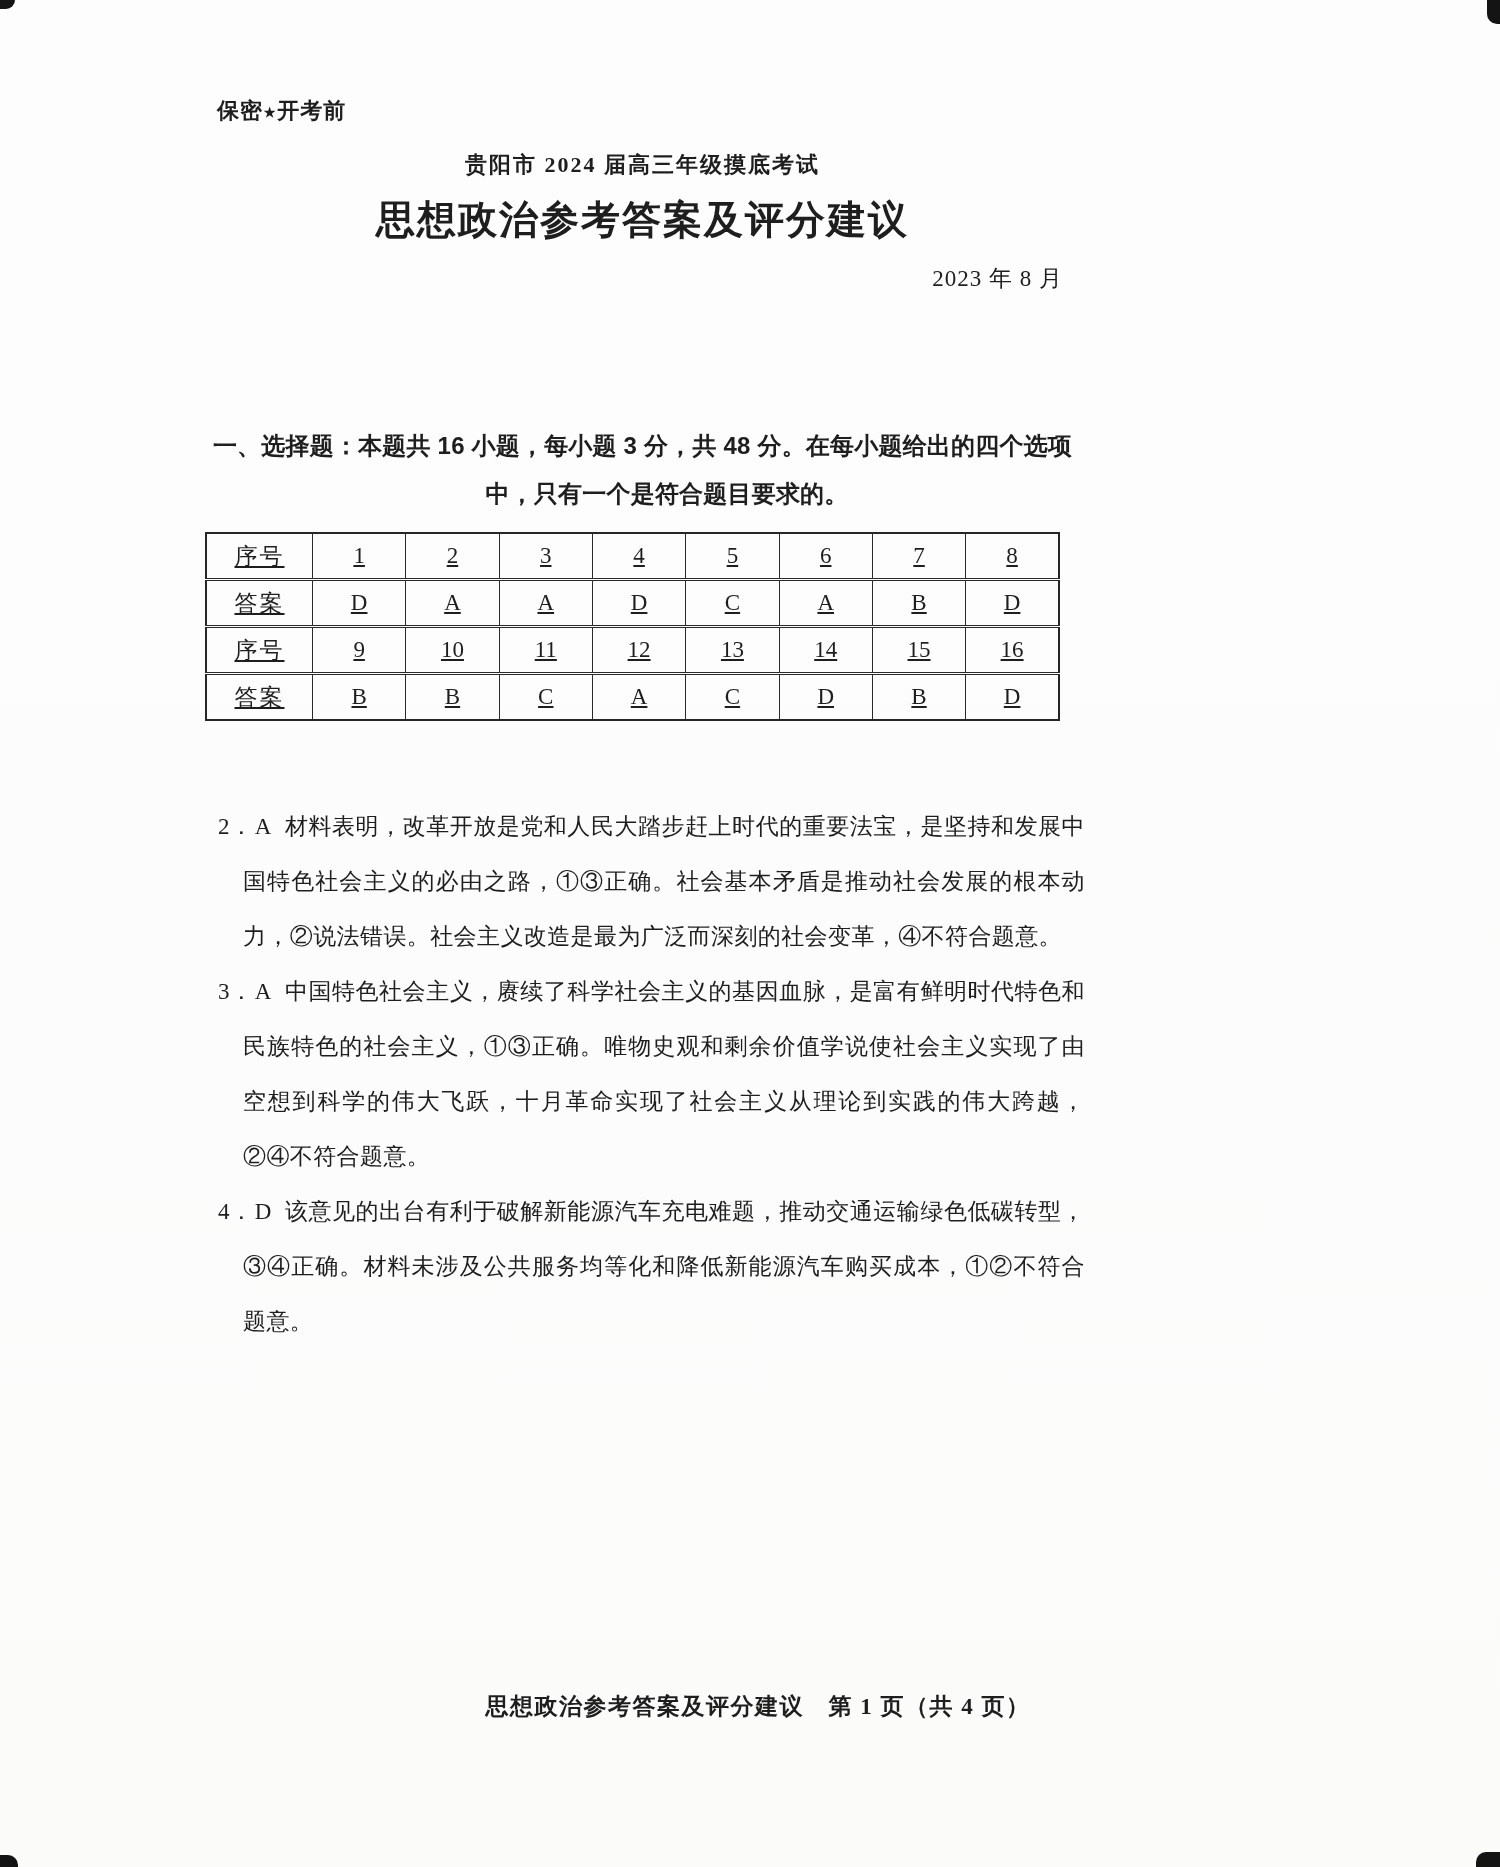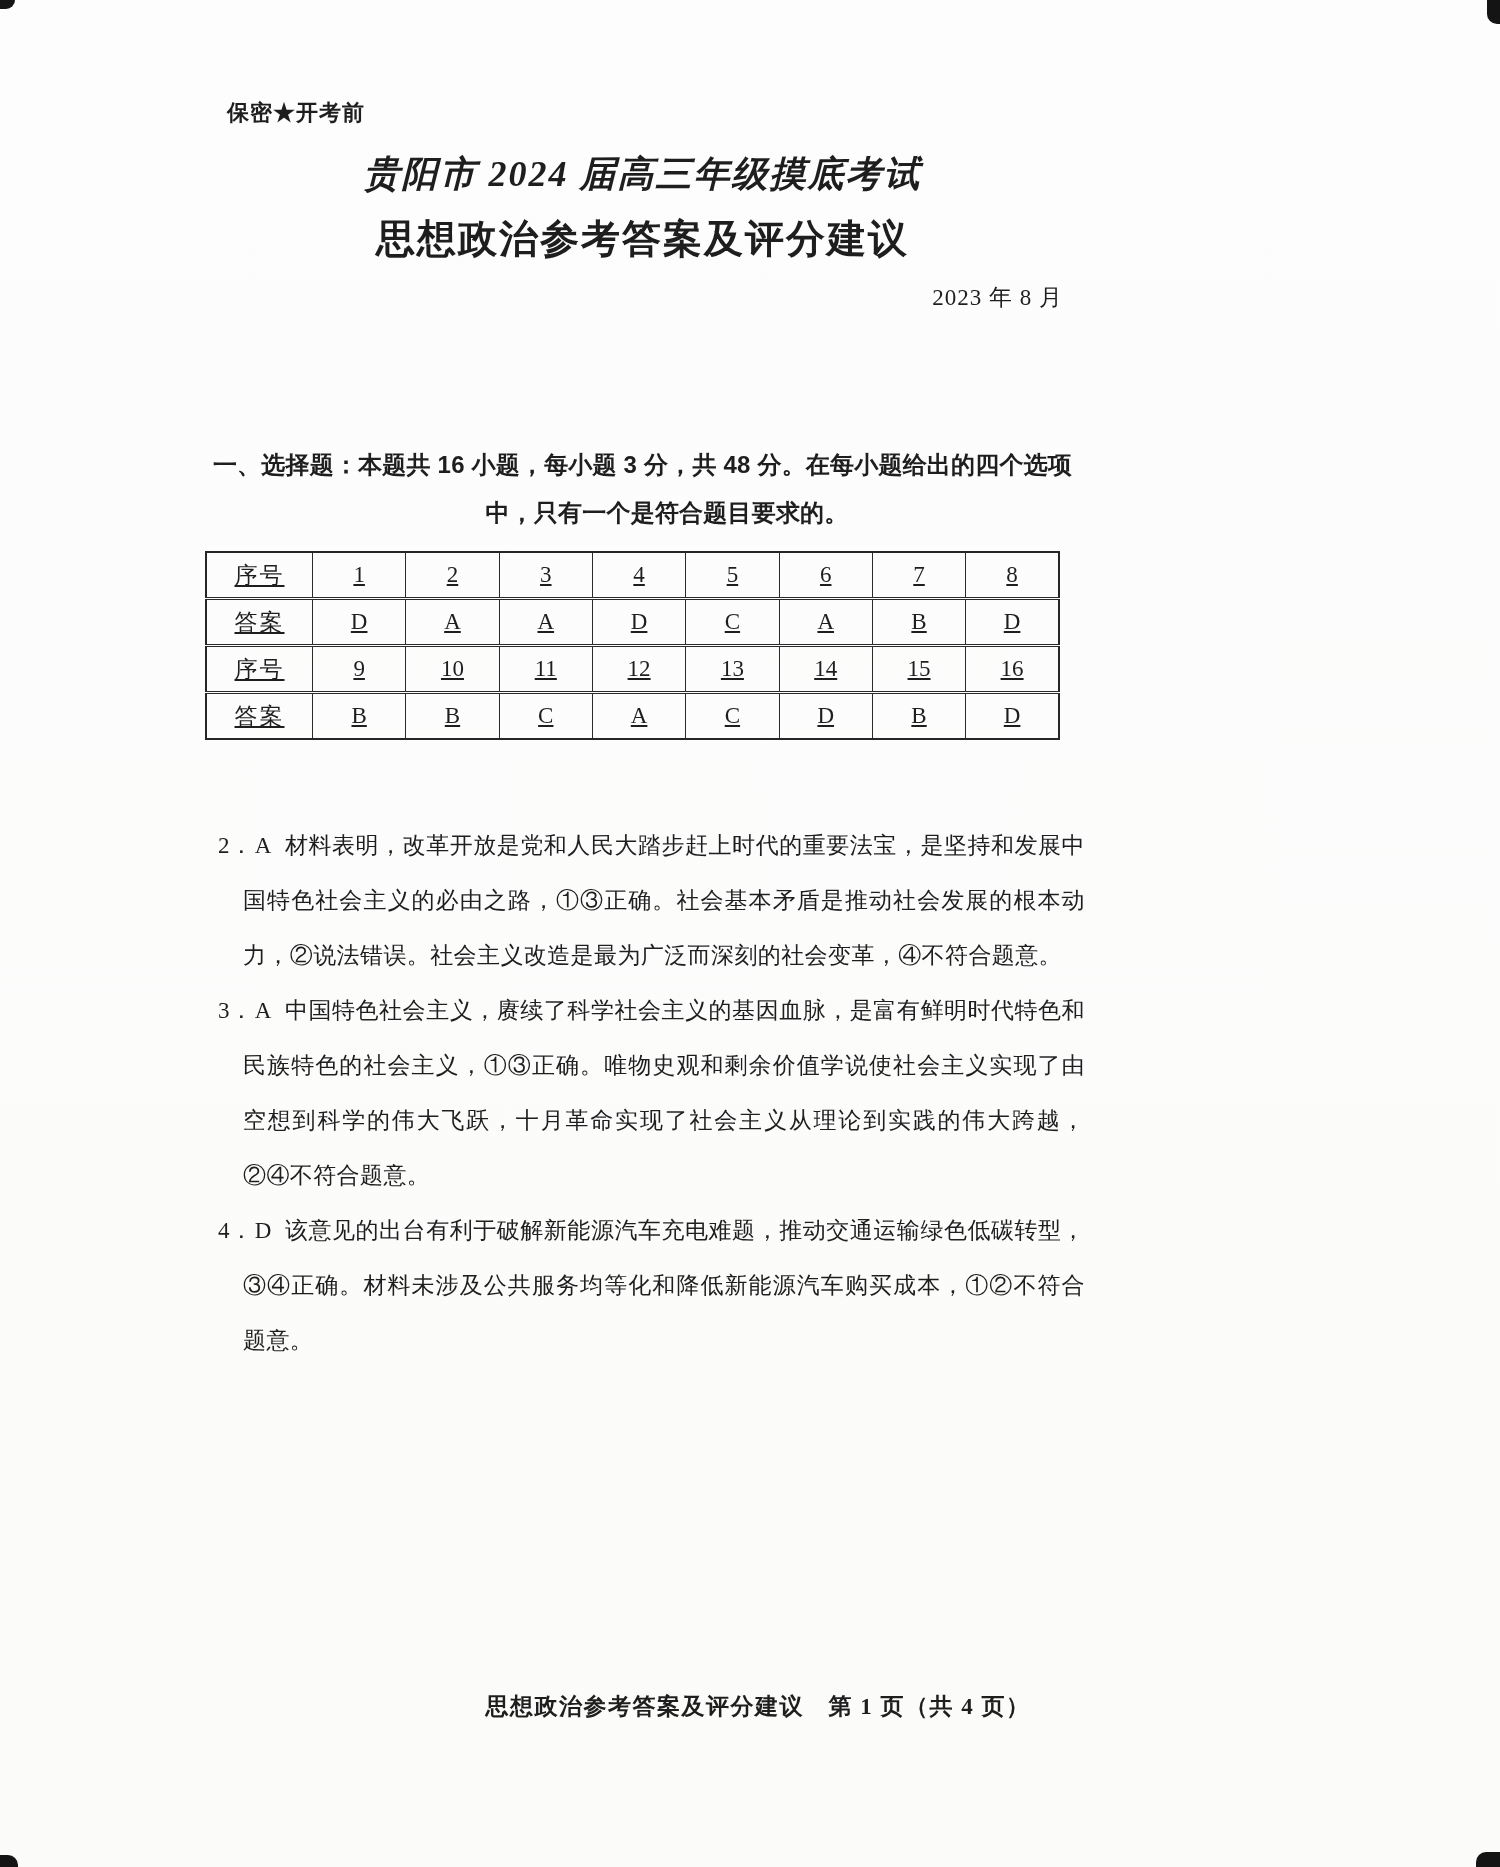--- a/index.html
+++ b/index.html
@@ -9,34 +9,33 @@
     height: 1867px;
     background: linear-gradient(180deg, #fdfdfd 0%, #fbfbfa 100%);
     font-family: "Liberation Serif", "DejaVu Serif", serif;
     color: #1e1e1e;
     overflow: hidden;
   }
   .content {
     padding: 100px 415px 0 200px; 
   }
   .secrecy {
-    font-family: Liberation Serif, serif;
+    font-family: Liberation Mono, monospace;
     font-weight: 700;
     font-size: 22px;
     line-height: 26px;
-    margin-left: 27px;
+    margin-left: 17px;
     letter-spacing: 1px;
   }
   .title1 {
     margin: 24px 0 0;
     text-align: center;
-    font-size: 36px;
+    font-size: 22px;
     font-weight: 700;
     letter-spacing: 2px;
-    font-style: italic;
   }
   .title2 {
     margin: 13px 0 0;
     text-align: center;
     font-size: 39px;
     font-weight: 700;
     letter-spacing: 2px;
   }
   .date {
     margin: 16px 22px 0 0;

